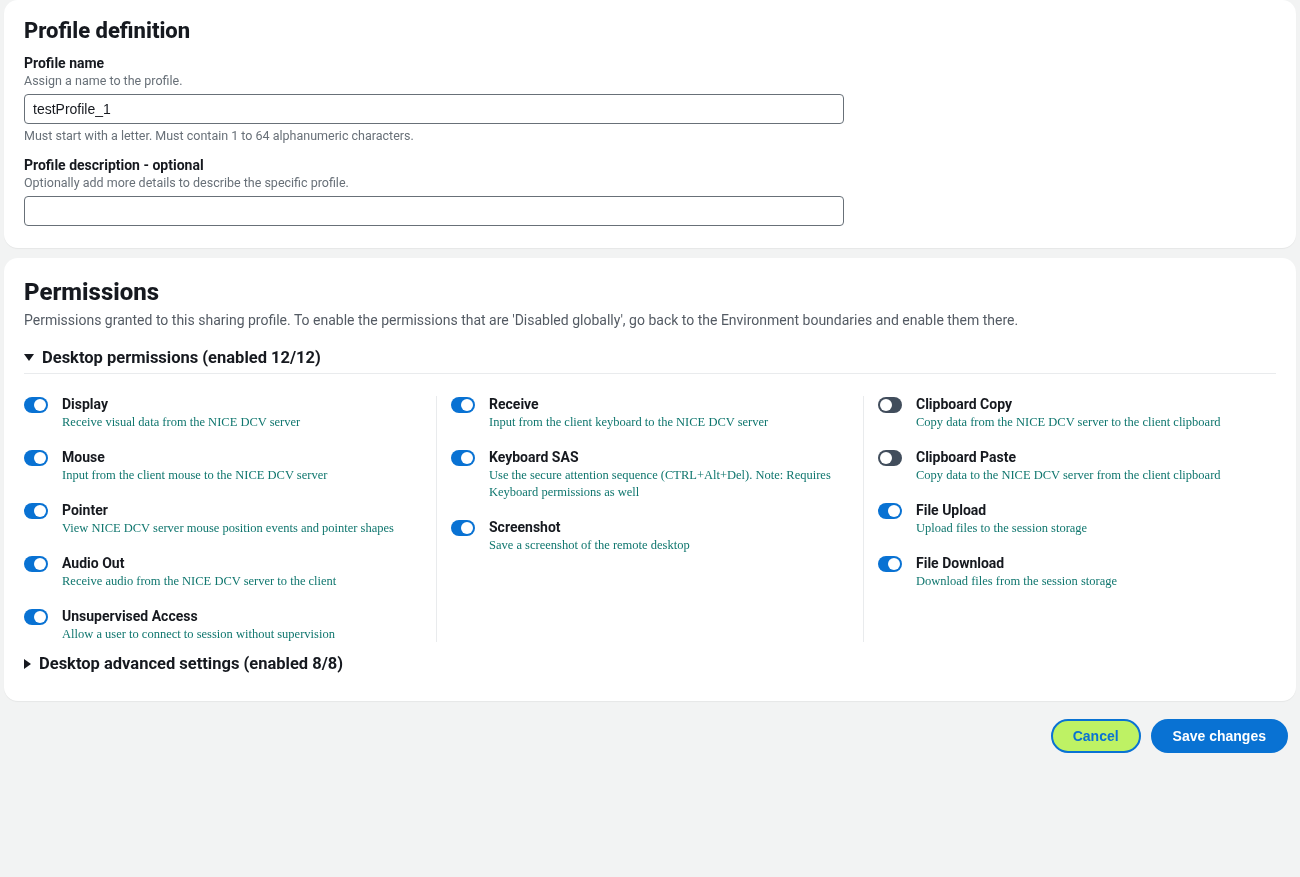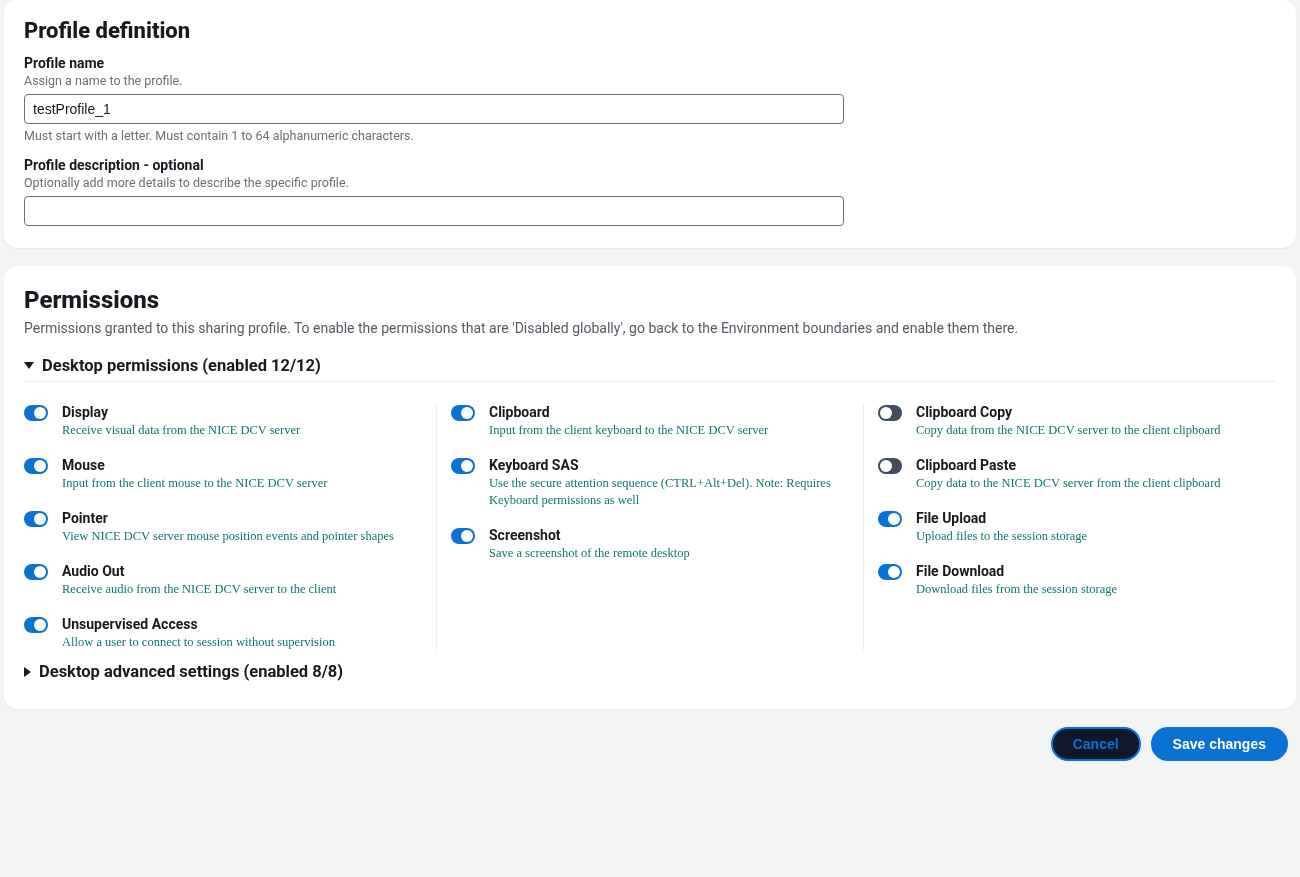--- a/index.html
+++ b/index.html
@@ -12,21 +12,21 @@
   }
   .page {
     background: #f2f3f3;
     min-height: 100vh;
     padding: 0 4px 12px 4px;
   }
   .card {
     background: #fff;
     border-radius: 14px;
     padding: 14px 20px 22px 20px;
-    margin-bottom: 18px;
+    margin-bottom: 10px;
     box-shadow: 0 1px 1px rgba(0,0,0,0.05);
   }
   h2.section-title {
     font-size: 22px;
     font-weight: 800;
     margin: 4px 0 12px 0;
     color: #16191f;
   }
   h2.permissions-title {
     font-size: 24px;
@@ -174,21 +174,21 @@
   .btn {
     padding: 8px 20px;
     border-radius: 20px;
     font-weight: 700;
     font-size: 14px;
     cursor: pointer;
     border: 2px solid transparent;
     line-height: 1;
   }
   .btn-secondary {
-    background: #0f172a;
+    background: #bef264;
     color: #0972d3;
     border-color: #0972d3;
   }
   .btn-primary {
     background: #0972d3;
     color: #fff;
     border-color: #0972d3;
   }
 </style>
 </head>
@@ -267,21 +267,21 @@
               <div class="perm-desc">Allow a user to connect to session without supervision</div>
             </div>
           </div>
         </div>
         <div class="perm-col">
           <div class="perm-item">
             <div class="toggle on">
               <div class="knob"></div>
             </div>
             <div class="perm-text">
-              <div class="perm-title">Clipboard</div>
+              <div class="perm-title">Receive</div>
               <div class="perm-desc">Input from the client keyboard to the NICE DCV server</div>
             </div>
           </div>
           <div class="perm-item">
             <div class="toggle on">
               <div class="knob"></div>
             </div>
             <div class="perm-text">
               <div class="perm-title">Keyboard SAS</div>
               <div class="perm-desc">Use the secure attention sequence (CTRL+Alt+Del). Note: Requires Keyboard permissions as well</div>

